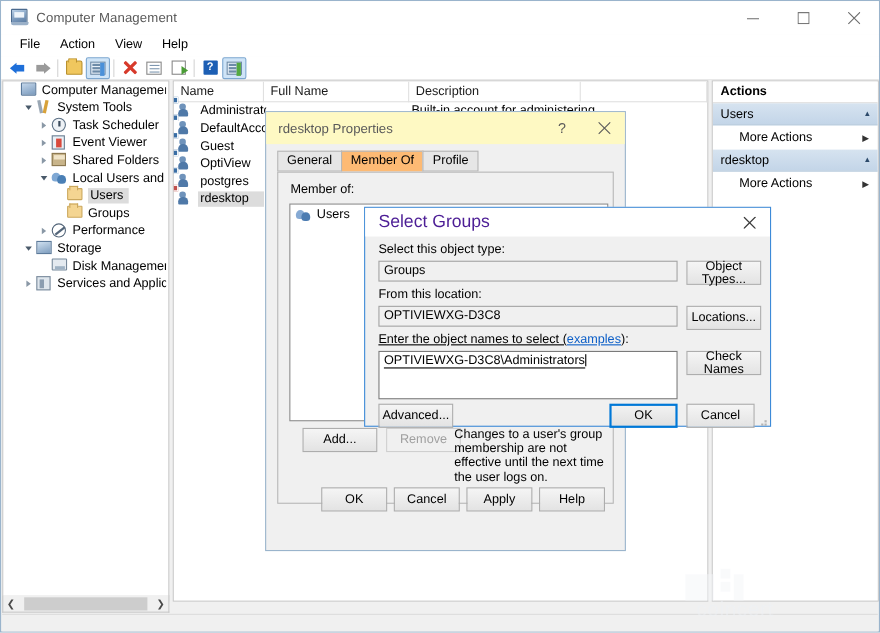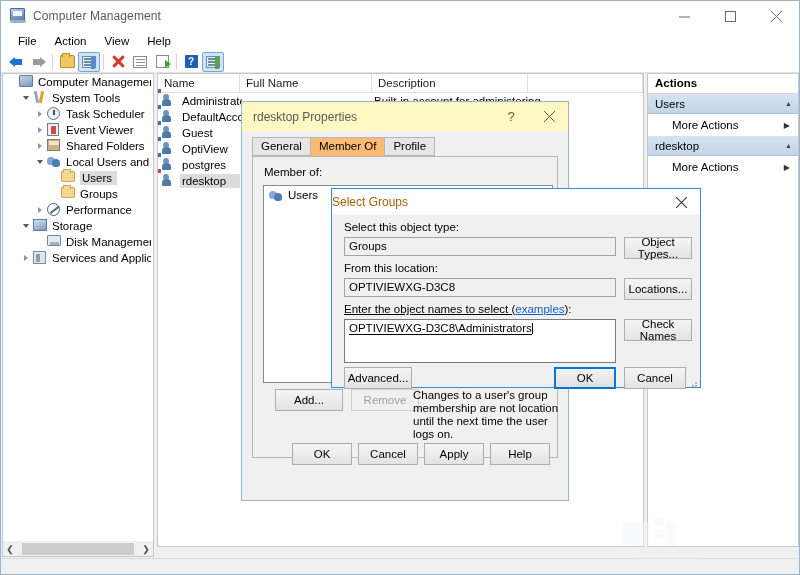--- a/index.html
+++ b/index.html
@@ -252,21 +252,21 @@
   .btn.default { border:2px solid #0078d7; background:linear-gradient(180deg,#f2f2f2,#e0e0e0); }
 
   .note { position:absolute; left:160px; top:232px; width:148px; font-size:11.5px; line-height:13px; }
 
   
   .sg {
     position:absolute; left:330px; top:187px; width:370px; height:200px;
     background:#f0f0f0; border:1px solid #3d8ad8;
   }
   .sg-title { height:26px; background:#fff; display:flex; align-items:center; }
-  .sg-title .t { font-size:12px; color:#a16207; }
+  .sg-title .t { font-size:16px; color:#4c1d95; margin-left:12px; }
   .sg-title .x {
     margin-left:auto; width:38px; height:26px; display:flex; align-items:center;
     justify-content:center; color:#3a3a3a;
   }
   .sg-body { position:relative; height:174px; }
   .sg-lab { position:absolute; font-size:11.5px; }
   .sg-field {
     position:absolute; background:#f0f0f0; border:1px solid #a3a3a3;
     font-size:11.5px; padding:2px 0 0 4px; color:#000;
   }
@@ -567,21 +567,21 @@
       <div class="memberlist">
         <div class="mi">
           <span class="gico"></span>
           <span>Users</span>
         </div>
       </div>
 
       <div class="btn" style="position:absolute;left:22px;top:232px;width:68px;height:22px;">Add...</div>
       <div class="btn disabled" style="position:absolute;left:98px;top:232px;width:68px;height:22px;">Remove</div>
 
-      <div class="note">Changes to a user's group membership are not location until the next time the user logs on.</div>
+      <div class="note">Changes to a user's group membership are not effective until the next time the user logs on.</div>
     </div>
 
     <div>
       <div class="btn" style="position:absolute;left:50px;top:341px;width:60px;height:22px;">OK</div>
       <div class="btn" style="position:absolute;left:116px;top:341px;width:60px;height:22px;">Cancel</div>
       <div class="btn" style="position:absolute;left:182px;top:341px;width:60px;height:22px;">Apply</div>
       <div class="btn" style="position:absolute;left:248px;top:341px;width:60px;height:22px;">Help</div>
     </div>
   </div>
 

